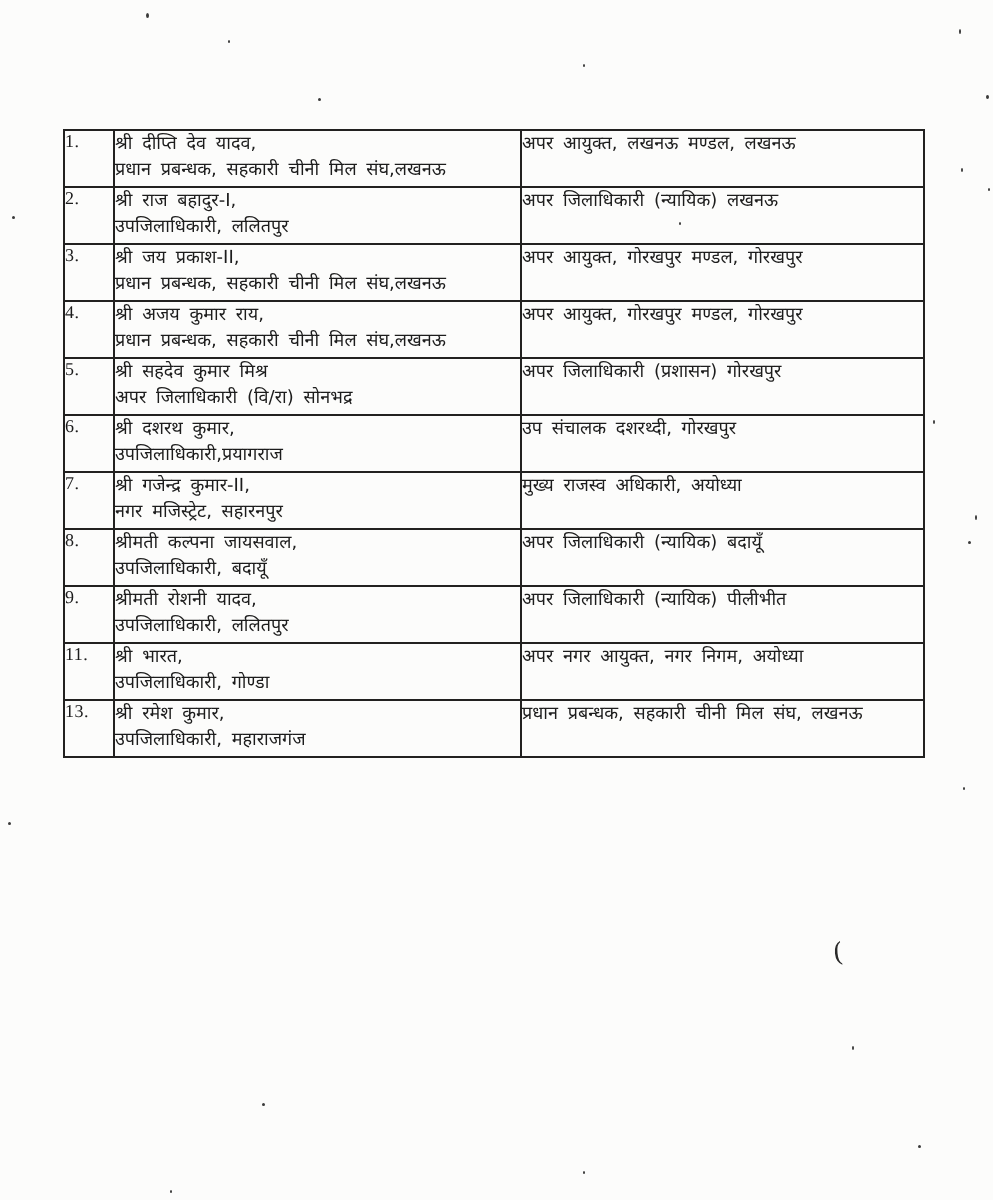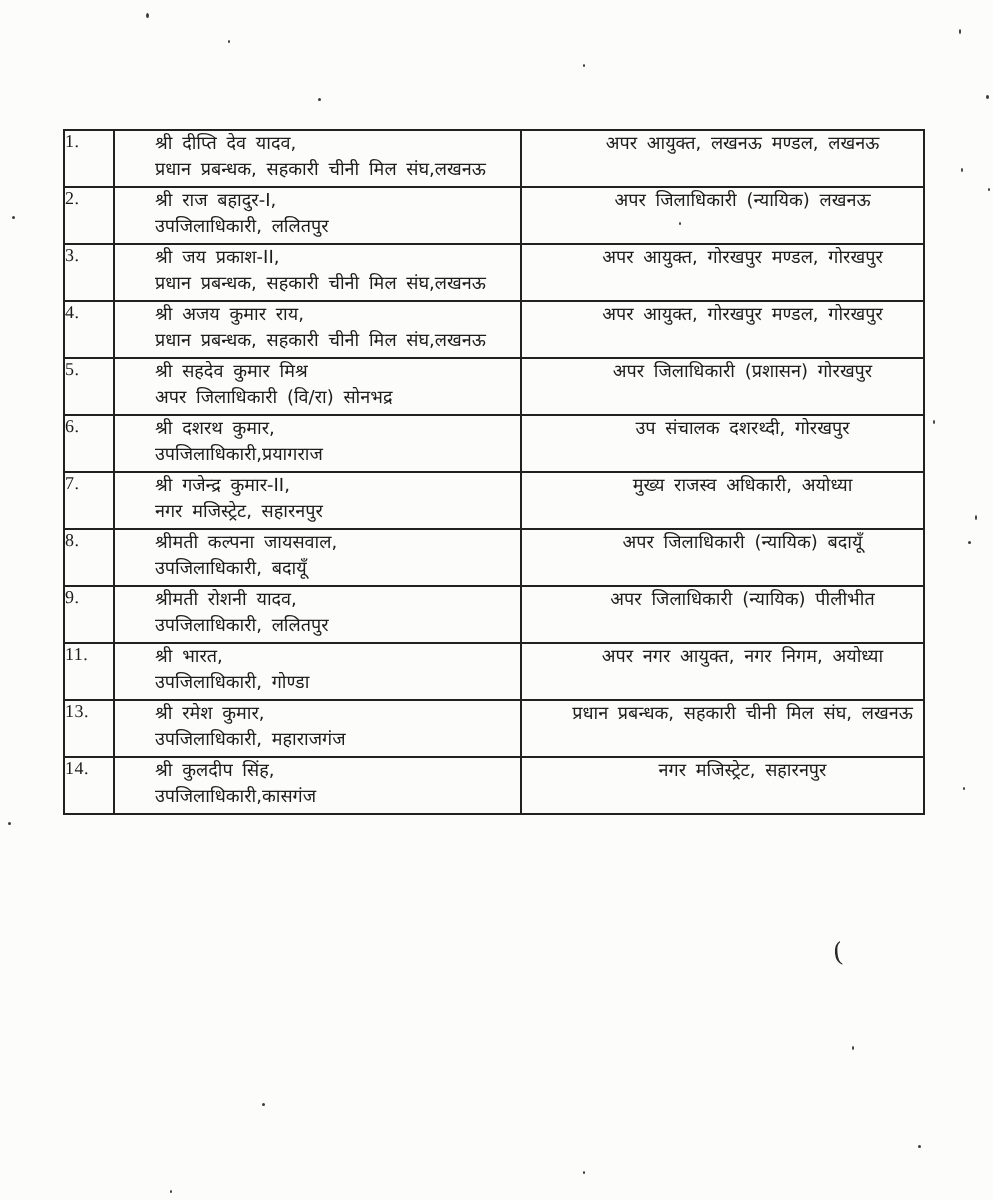--- a/index.html
+++ b/index.html
@@ -43,26 +43,24 @@
     line-height: 26px;
     word-spacing: 4px;
     white-space: nowrap;
     overflow: hidden;
   }
   td.post-cell {
     padding: 3px 1px 0 1px;
     font-size: 18px;
     line-height: 25px;
     word-spacing: 4px;
-    text-align: center;
     white-space: nowrap;
   }
   .name-line, .desig-line, .post-line {
     display: block;
-    padding-left: 40px;
   }
   .speckle {
     position: absolute;
     background: #3a3a3a;
     border-radius: 50%;
     pointer-events: none;
   }
   .hand-mark {
     position: absolute;
     left: 833px;
@@ -188,30 +186,20 @@
           </td>
         </tr>
         <tr>
           <td class="sno-cell">13.</td>
           <td class="name-cell">
             <span class="name-line">श्री रमेश कुमार,</span>
             <span class="desig-line">उपजिलाधिकारी, महाराजगंज</span>
           </td>
           <td class="post-cell">
             <span class="post-line">प्रधान प्रबन्धक, सहकारी चीनी मिल संघ, लखनऊ</span>
-          </td>
-        </tr>
-        <tr>
-          <td class="sno-cell">14.</td>
-          <td class="name-cell">
-            <span class="name-line">श्री कुलदीप सिंह,</span>
-            <span class="desig-line">उपजिलाधिकारी,कासगंज</span>
-          </td>
-          <td class="post-cell">
-            <span class="post-line">नगर मजिस्ट्रेट, सहारनपुर</span>
           </td>
         </tr>
       </tbody>
   </table>
 
   <div class="hand-mark">(</div>
 
   <div id="speckle-layer">
       <div class="speckle" style="left: 146px; top: 13px; width: 3px; height: 5px;"></div>
       <div class="speckle" style="left: 228px; top: 40px; width: 2px; height: 3px;"></div>

